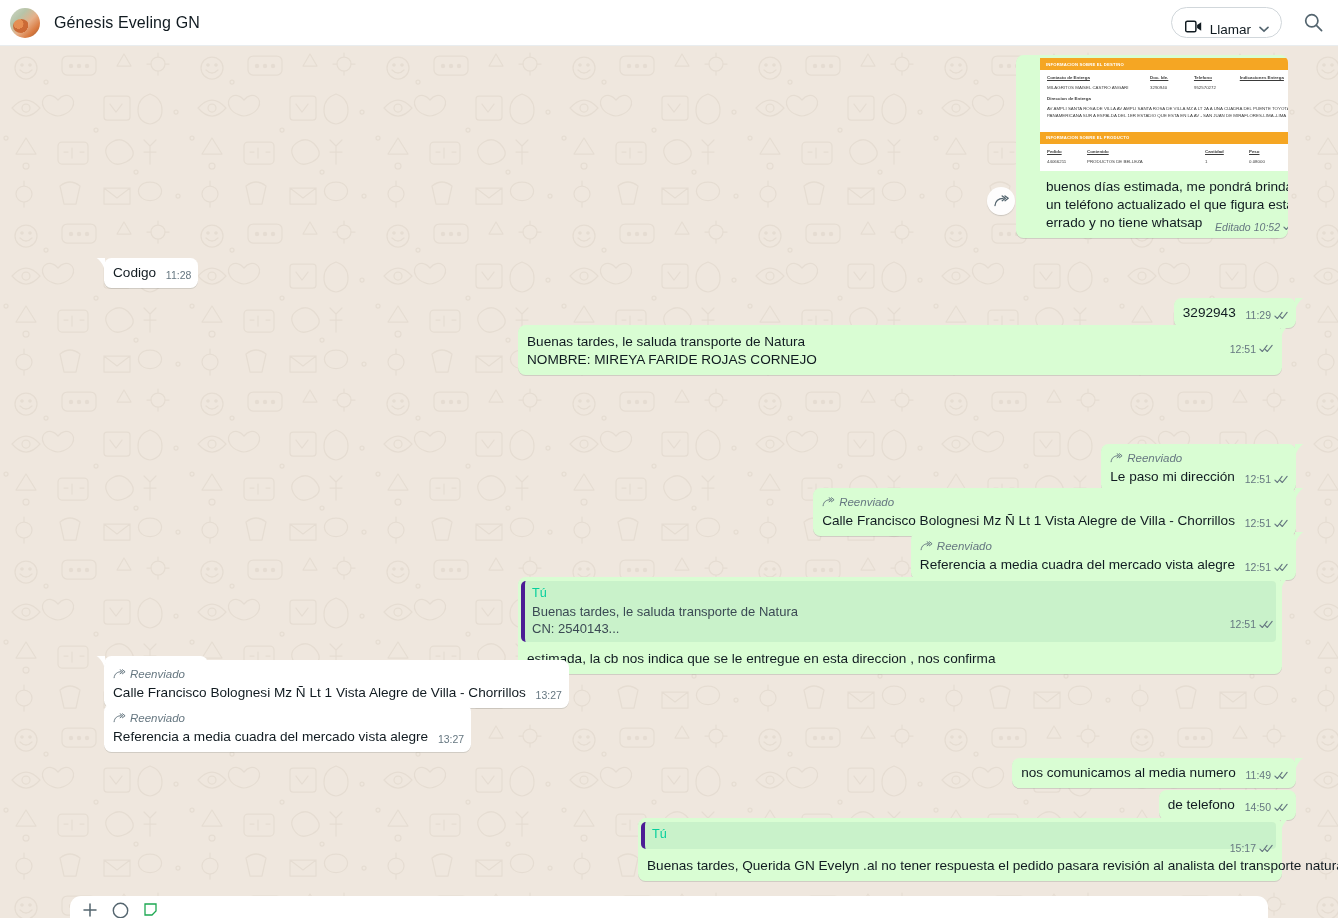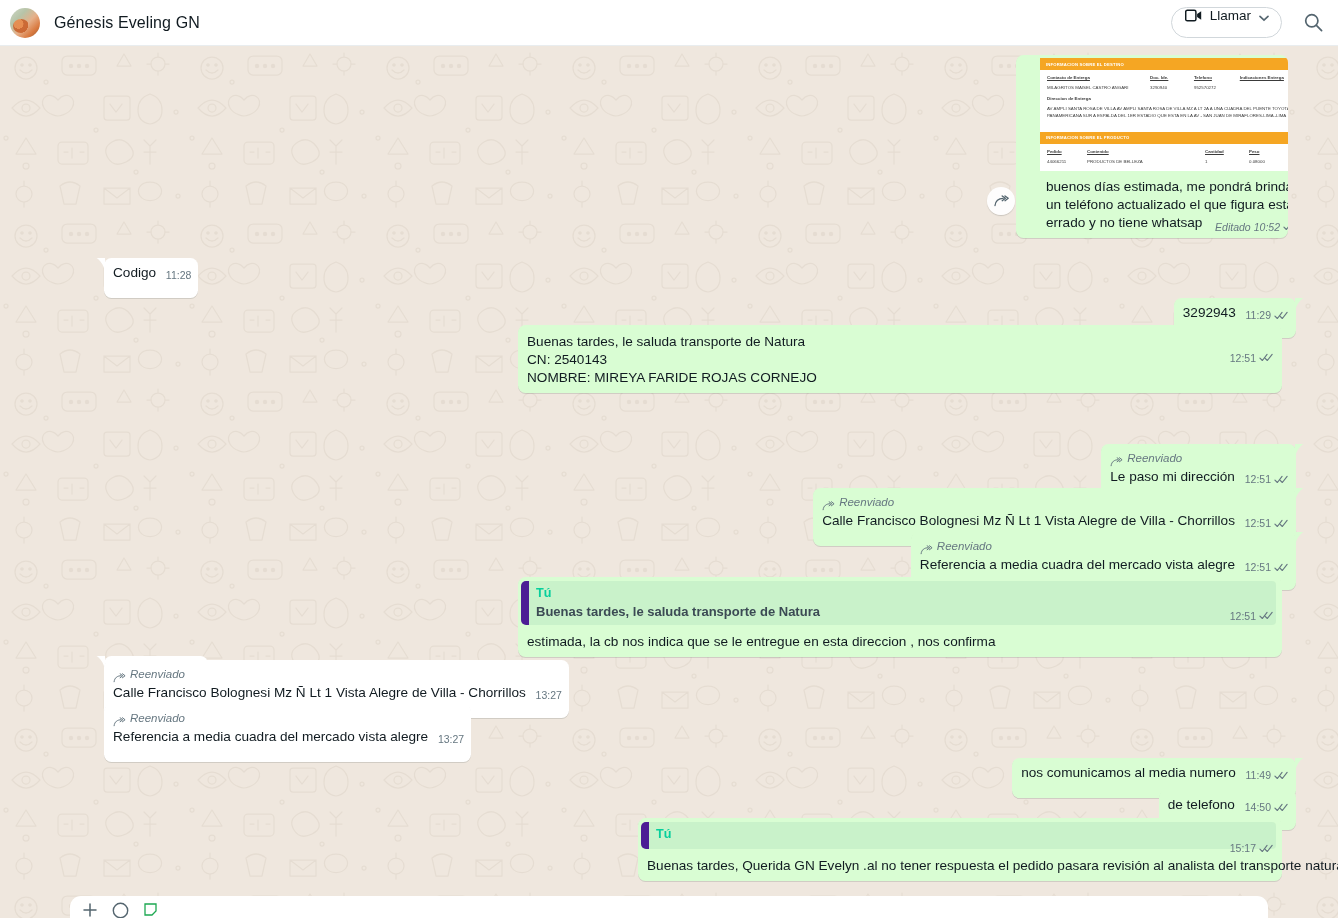--- a/index.html
+++ b/index.html
@@ -31,21 +31,21 @@
     width: 16px; height: 14px; border-radius: 50%;
     background: radial-gradient(circle at 35% 35%, #e8894a 0 35%, #c9622c 36% 70%, transparent 71%);
     opacity: .9;
   }
   .chat-title {
     margin-left: 14px;
     font-size: 16px; color: #111b21; letter-spacing: .1px;
   }
   .header-spacer { flex: 1 1 auto; }
   .call-btn {
-    display: flex; align-items: flex-start; gap: 8px;
+    display: flex; align-items: flex-end; gap: 8px;
     height: 31px; padding: 0 12px 0 13px;
     border: 1px solid #d1d7db; border-radius: 16px;
     background: #fff; cursor: pointer;
   }
   .call-btn .label { font-size: 13.5px; color: #111b21; }
   .search-icon-wrap {
     margin-left: 20px; width: 22px; height: 22px;
     display: flex; align-items: center; justify-content: center;
     cursor: pointer;
   }
@@ -59,21 +59,21 @@
   }
   .doodles { position: absolute; inset: 0; opacity: .42; }
 
   .msgs { position: absolute; inset: 0; }
 
   
   .bubble {
     position: absolute;
     border-radius: 7.5px;
     box-shadow: 0 1px 0.5px rgba(11,20,26,.13);
-    padding: 6px 7px 16px 9px;
+    padding: 6px 7px 6px 9px;
     font-size: 13.6px;
     line-height: 18px;
     color: #111b21;
     white-space: nowrap;
   }
   .bubble.in  { background: #ffffff; }
   .bubble.out { background: #d9fdd3; }
 
   .tail { position: absolute; top: 0; width: 9px; height: 13px; }
   .tail.left  { left: -8px; }
@@ -83,36 +83,35 @@
     display: inline-flex; align-items: center; gap: 3px;
     font-size: 10.5px; color: #667781;
     vertical-align: bottom;
     margin-left: 6px;
     position: relative; top: 2px;
   }
   .meta.abs { position: absolute; right: 8px; bottom: 5px; margin: 0; }
   .ticks { width: 15px; height: 11px; display: inline-block; }
 
   .fwd {
-    display: flex; align-items: flex-end; gap: 4px;
+    display: flex; align-items: center; gap: 4px;
     font-size: 11.5px; font-style: italic; color: #667781;
     margin-bottom: 1px;
   }
 
   .quoted {
     background: rgba(7,94,84,.07);
-    border-left: 8px solid #4c1d95;
+    border-left: 4px solid #4c1d95;
     border-radius: 5px 4px 4px 5px;
     padding: 4px 8px 5px 7px;
     margin: -1px -1px 5px -4px;
     line-height: 17px;
     font-size: 13px;
     color: #3b4a54;
     white-space: normal;
-    font-weight: bold;
   }
   .quoted .who { color: #06cf9c; font-size: 12.6px; margin-bottom: 1px; }
 
   .readmore { color: #027eb5; }
 
   
   .doccard {
     position: absolute;
     background: #d9fdd3;
     border-radius: 7.5px;
@@ -330,21 +329,20 @@
           <path d="M6.3 6.1 L8.9 8.7 L14 2.2" fill="none" stroke="#667781" stroke-width="1.25" stroke-linecap="round" stroke-linejoin="round"></path>
         </svg>
       </span>
     </div>
 
     <div class="bubble out" style="left:518px; width:764px; top:279px; padding:8px 9px 6px 9px;">
       <svg class="tail right" viewBox="0 0 9 13">
           <path d="M0 0 H8.5 C5 2 2 6 0 13 Z" fill="#d9fdd3"></path>
         </svg>
       <div>Buenas tardes, le saluda transporte de Natura</div>
-      <div>CN: 2540143</div>
       <div>NOMBRE:  MIREYA FARIDE ROJAS CORNEJO</div>
       <span class="meta abs">
         <span>12:51</span>
         <svg class="ticks" viewBox="0 0 16 11">
           <path d="M1 6.1 L3.6 8.7 L8.6 2.2" fill="none" stroke="#667781" stroke-width="1.25" stroke-linecap="round" stroke-linejoin="round"></path>
           <path d="M6.3 6.1 L8.9 8.7 L14 2.2" fill="none" stroke="#667781" stroke-width="1.25" stroke-linecap="round" stroke-linejoin="round"></path>
         </svg>
       </span>
     </div>
 
@@ -414,20 +412,21 @@
       </span>
     </div>
 
     <div class="bubble out" style="left:518px; width:764px; top:531px; padding:5px 7px 6px 7px;">
       <svg class="tail right" viewBox="0 0 9 13">
           <path d="M0 0 H8.5 C5 2 2 6 0 13 Z" fill="#d9fdd3"></path>
         </svg>
       <div class="quoted">
         <div class="who">Tú</div>
         <div>Buenas tardes, le saluda transporte de Natura</div>
+        <div>CN: 2540143...</div>
       </div>
       <div style="padding:3px 2px 0 2px;">
         <span>estimada, la cb nos indica que se le entregue en esta direccion , nos confirma</span>
       </div>
       <span class="meta abs">
         <span>12:51</span>
         <svg class="ticks" viewBox="0 0 16 11">
           <path d="M1 6.1 L3.6 8.7 L8.6 2.2" fill="none" stroke="#667781" stroke-width="1.25" stroke-linecap="round" stroke-linejoin="round"></path>
           <path d="M6.3 6.1 L8.9 8.7 L14 2.2" fill="none" stroke="#667781" stroke-width="1.25" stroke-linecap="round" stroke-linejoin="round"></path>
         </svg>

